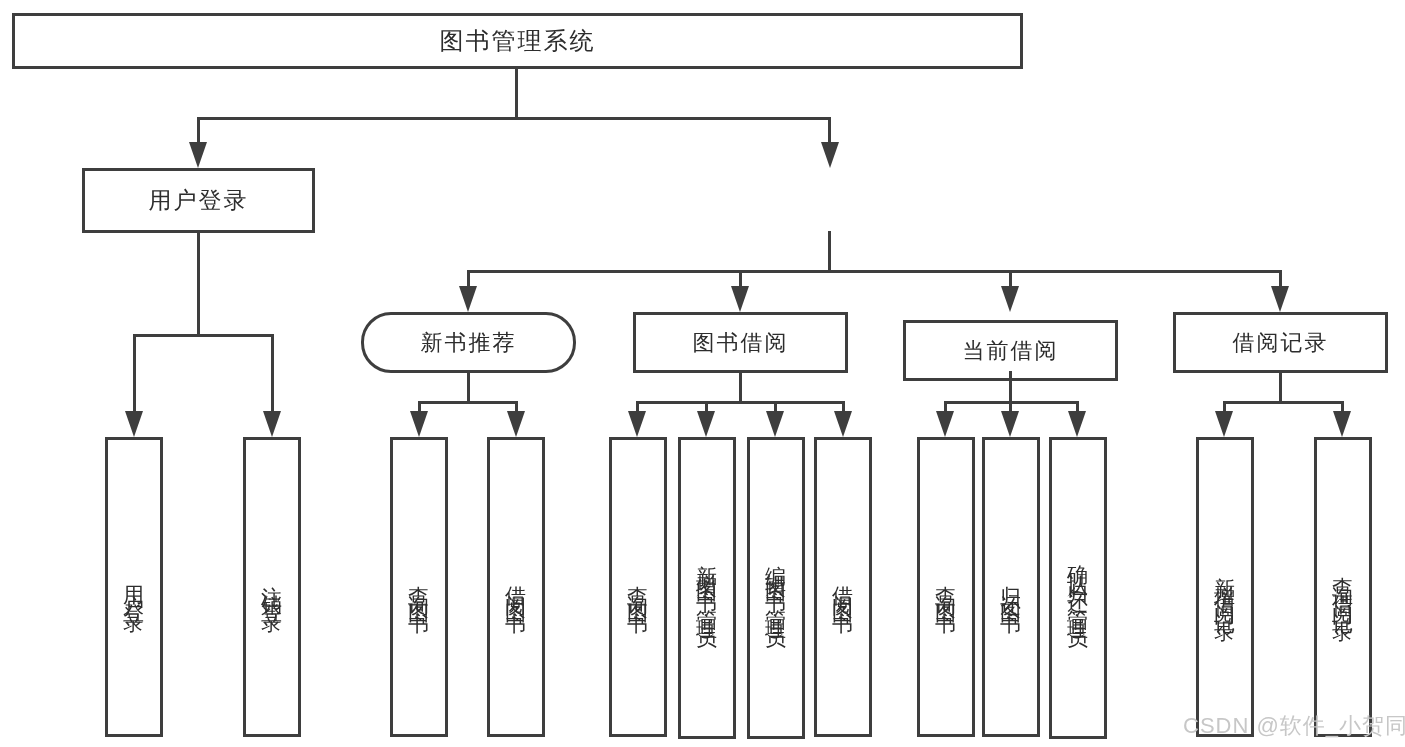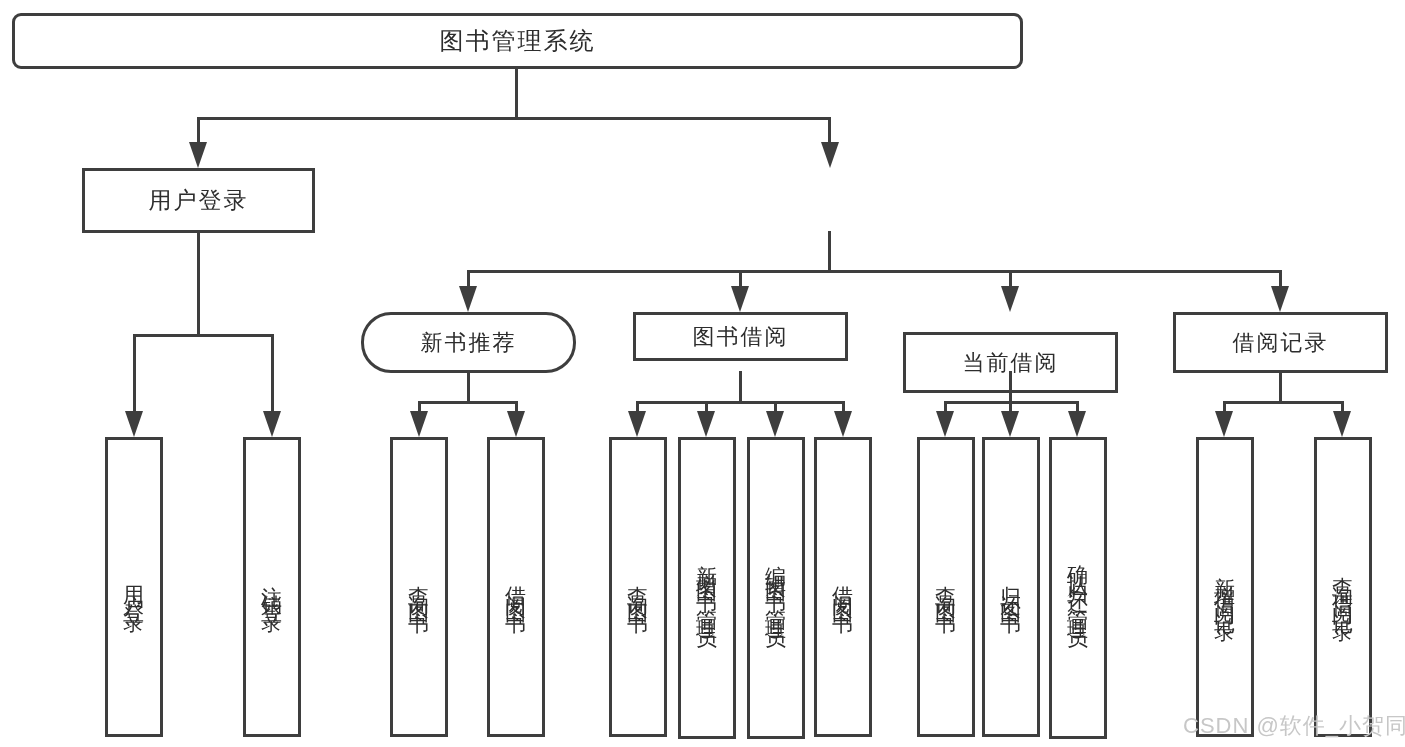--- a/index.html
+++ b/index.html
@@ -15,21 +15,21 @@
   .box {
     position: absolute;
     box-sizing: border-box;
     border: 3px solid #3e3e3e;
     background: #ffffff;
     display: flex;
     align-items: center;
     justify-content: center;
     text-align: center;
   }
-  .lvl1 { font-size: 24px; letter-spacing: 2px; border-radius: 9px; }
+  .lvl1 { font-size: 24px; letter-spacing: 2px; }
   .lvl2 { font-size: 23px; letter-spacing: 2px; }
   .lvl3 { font-size: 22px; letter-spacing: 2px; }
   .leaf { font-size: 21px; }
   .leaf .vtext {
     writing-mode: vertical-rl;
     text-orientation: mixed;
     letter-spacing: 9px;
     line-height: 1;
     white-space: nowrap;
   }
@@ -87,24 +87,24 @@
   <div class="vline" style="left:739px; top:270px; height:19px;"></div>
   <div class="arrow" style="left:731px; top:286px;"></div>
   <div class="vline" style="left:1009px; top:270px; height:19px;"></div>
   <div class="arrow" style="left:1001px; top:286px;"></div>
   <div class="vline" style="left:1279px; top:270px; height:19px;"></div>
   <div class="arrow" style="left:1271px; top:286px;"></div>
 
   <div class="box lvl3" style="left:361px; top:312px; width:215px; height:61px;border-radius:30px;">
     <span>新书推荐</span>
   </div>
-  <div class="box lvl3" style="left:633px; top:312px; width:215px; height:49px;justify-content:center;">
+  <div class="box lvl3" style="left:633px; top:312px; width:215px; height:61px;justify-content:center;">
     <span>图书借阅</span>
   </div>
-  <div class="box lvl3" style="left:903px; top:332px; width:215px; height:61px;">
+  <div class="box lvl3" style="left:903px; top:320px; width:215px; height:61px;">
     <span>当前借阅</span>
   </div>
   <div class="box lvl3" style="left:1173px; top:312px; width:215px; height:61px;">
     <span>借阅记录</span>
   </div>
 
   <div class="vline" style="left:467px; top:371px; height:33px;"></div>
   <div class="hline" style="left:418px; top:401px; width:100px;"></div>
   <div class="vline" style="left:418px; top:401px; height:12px;"></div>
   <div class="arrow" style="left:410px; top:411px;"></div>

